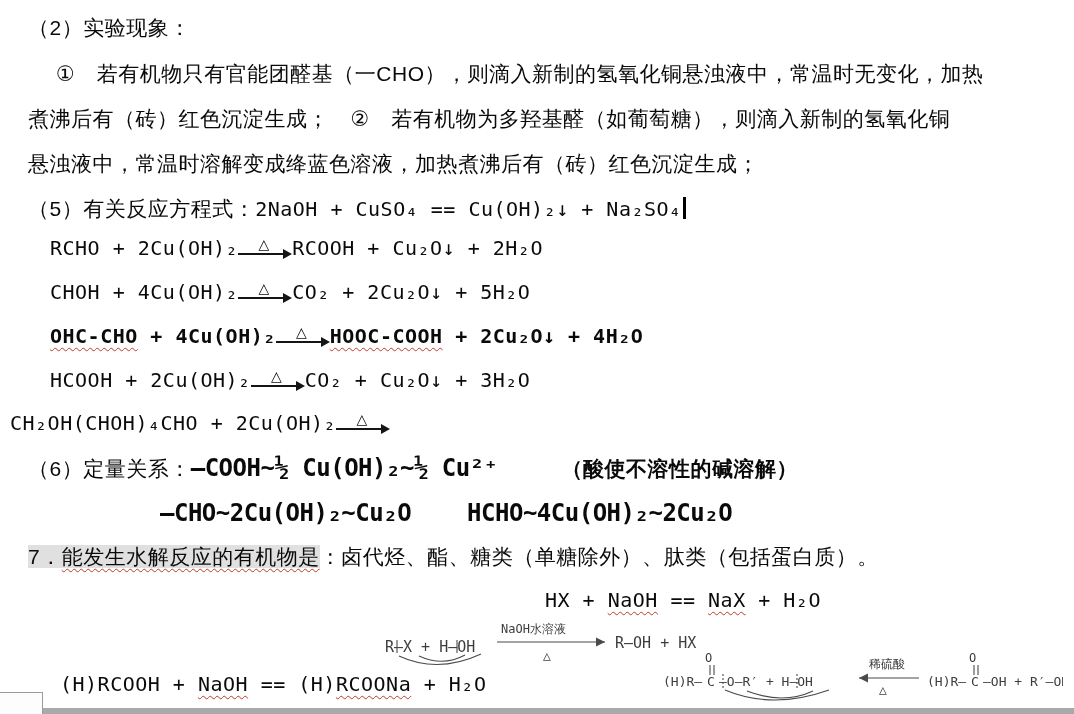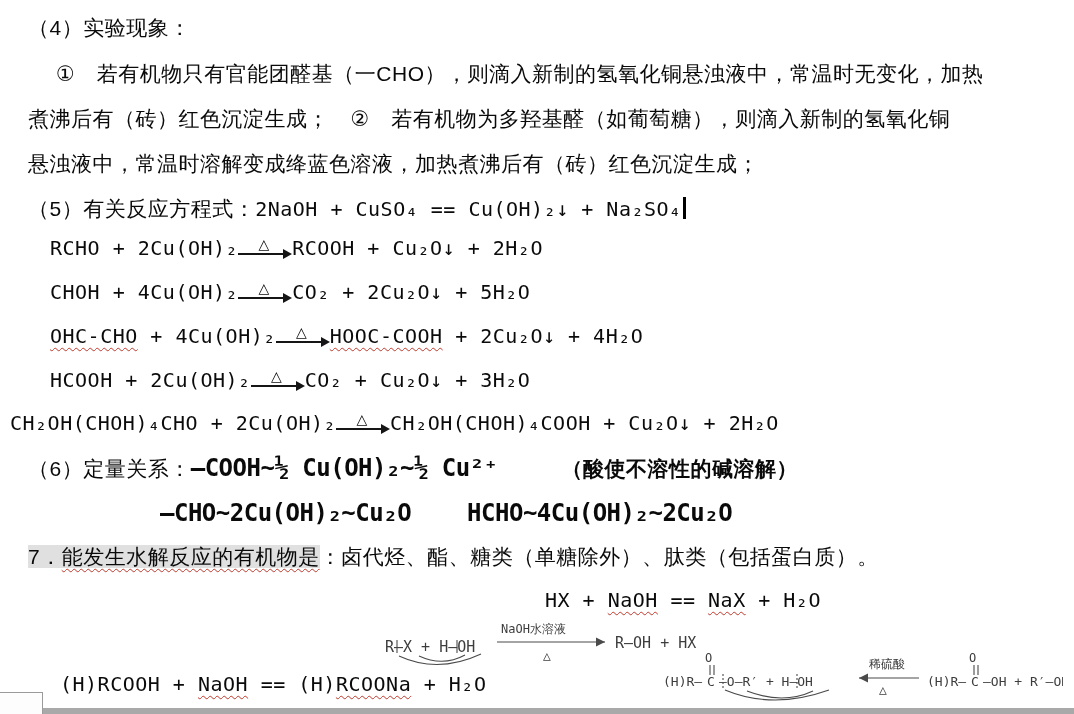--- a/index.html
+++ b/index.html
@@ -29,21 +29,21 @@
   .bottom-bar{position:absolute;left:18px;right:0;bottom:0;height:6px;background:#a9a9a9;}
   .corner-box{position:absolute;left:0;bottom:0;width:42px;height:21px;background:#fdfdfd;
        border:1px solid #9b9b9b;border-left:none;border-bottom:none;}
 </style>
 </head>
 <body>
 
 <div id="page">
 
   <div class="ln cn" style="left:28px;top:14px;">
-    <span>（4）实验现象：</span>
+    <span>（2）实验现象：</span>
   </div>
 
   <div class="ln cn" style="left:56px;top:60px;">
     <span>①　若有机物只有官能团醛基（一CHO），则滴入新制的氢氧化铜悬浊液中，常温时无变化，加热</span>
   </div>
   <div class="ln cn" style="left:28px;top:105px;">
     <span>煮沸后有（砖）红色沉淀生成；　②　若有机物为多羟基醛（如葡萄糖），则滴入新制的氢氧化铜</span>
   </div>
   <div class="ln cn" style="left:28px;top:150px;">
     <span>悬浊液中，常温时溶解变成绛蓝色溶液，加热煮沸后有（砖）红色沉淀生成；</span>
@@ -60,39 +60,39 @@
       </span><span>RCOOH + Cu₂O↓ + 2H₂O</span>
   </div>
 
   <div class="ln eq" style="left:50px;top:280px;">
     <span>CHOH + 4Cu(OH)₂</span><span class="rxn">
         <span class="cond">△</span>
         <span class="shaft"></span>
       </span><span>CO₂ + 2Cu₂O↓ + 5H₂O</span>
   </div>
 
-  <div class="ln eq" style="left:50px;top:324px;">
+  <div class="ln eq" style="left:50px;top:324px;font-weight:bold;">
     <span class="wavy">OHC-CHO</span><span> + 4Cu(OH)₂</span><span class="rxn">
         <span class="cond">△</span>
         <span class="shaft"></span>
       </span><span class="wavy">HOOC-COOH</span><span> + 2Cu₂O↓ + 4H₂O</span>
   </div>
 
   <div class="ln eq" style="left:50px;top:368px;">
     <span>HCOOH + 2Cu(OH)₂</span><span class="rxn">
         <span class="cond">△</span>
         <span class="shaft"></span>
       </span><span>CO₂ + Cu₂O↓ + 3H₂O</span>
   </div>
 
   <div class="ln eq" style="left:10px;top:411px;">
     <span>CH₂OH(CHOH)₄CHO + 2Cu(OH)₂</span><span class="rxn">
         <span class="cond">△</span>
         <span class="shaft"></span>
-      </span><span>CH₂OH(CHOH)₄COOH + Cu₂O↓ + 2H₂O</span>
+      </span>
   </div>
 
   <div class="ln cn" style="left:28px;top:455px;">
     <span>（6）定量关系：</span><span class="bmono">—COOH~½ Cu(OH)₂~½ Cu²⁺</span><span class="note-gap"></span><span class="bcn">（酸使不溶性的碱溶解）</span>
   </div>
   <div class="ln" style="left:160px;top:499px;">
     <span class="bmono">—CHO~2Cu(OH)₂~Cu₂O</span><span class="gap"></span><span class="bmono">HCHO~4Cu(OH)₂~2Cu₂O</span>
   </div>
 
   <div class="ln cn" style="left:28px;top:543px;">

